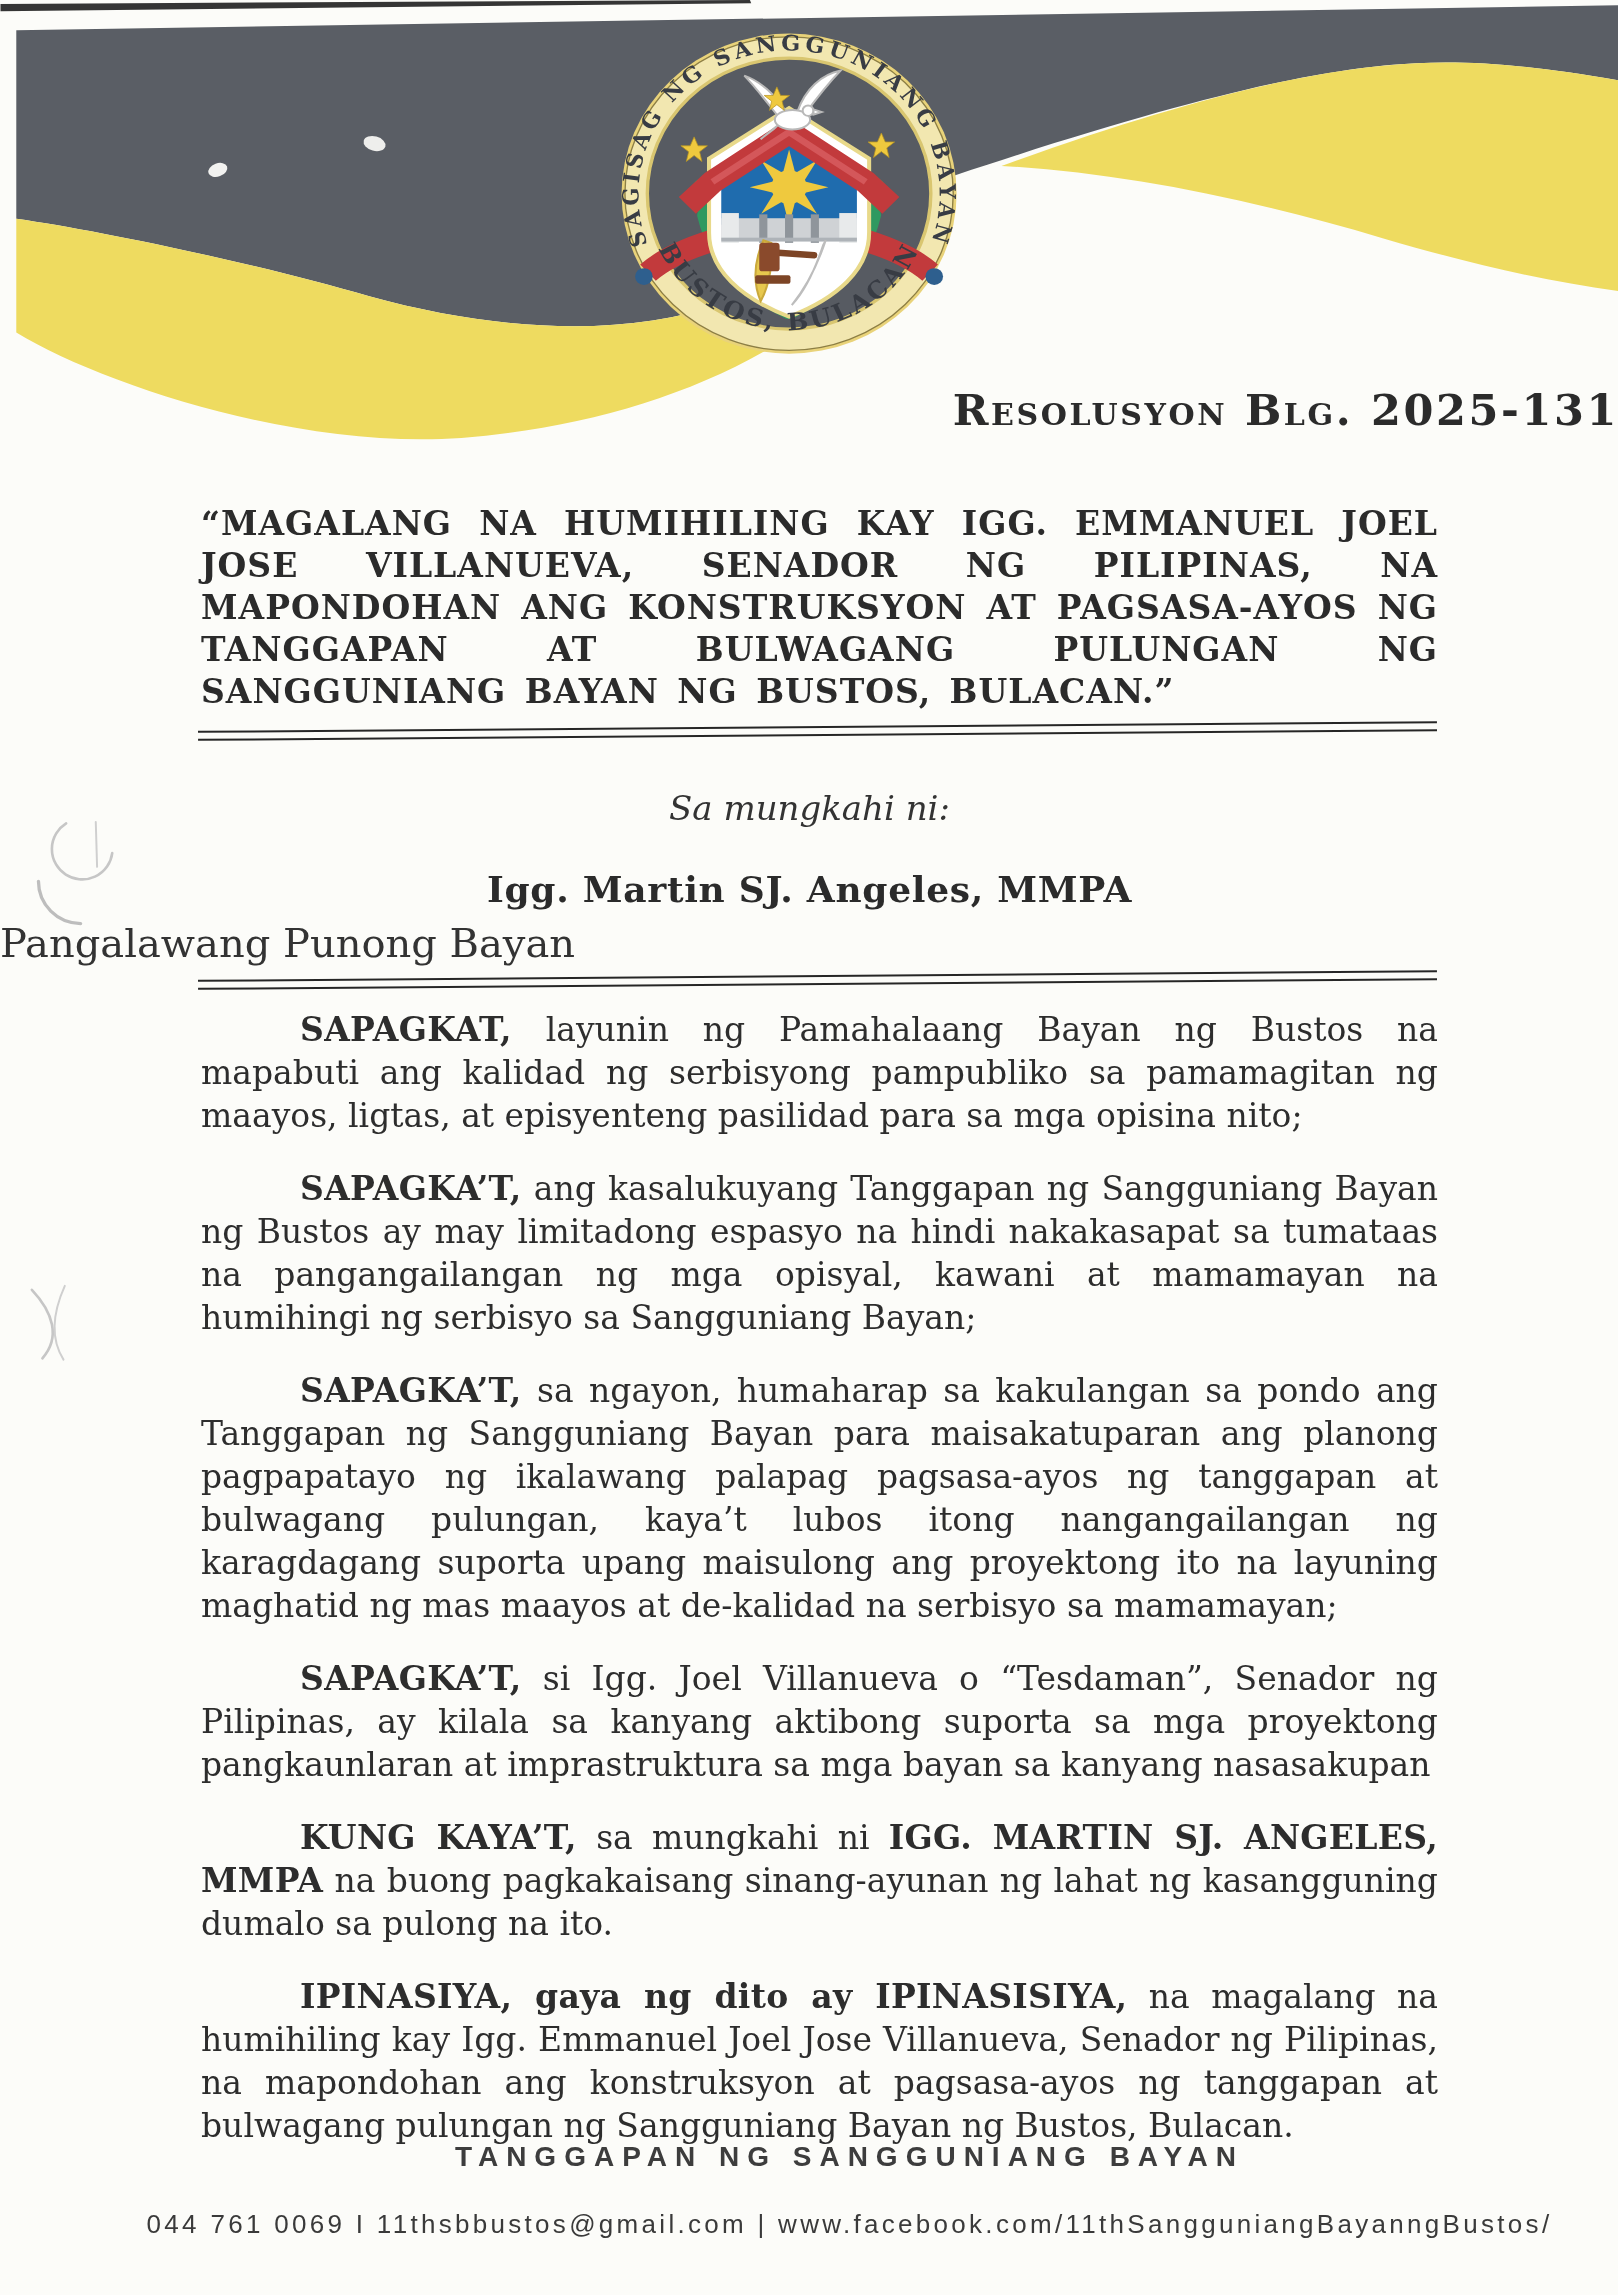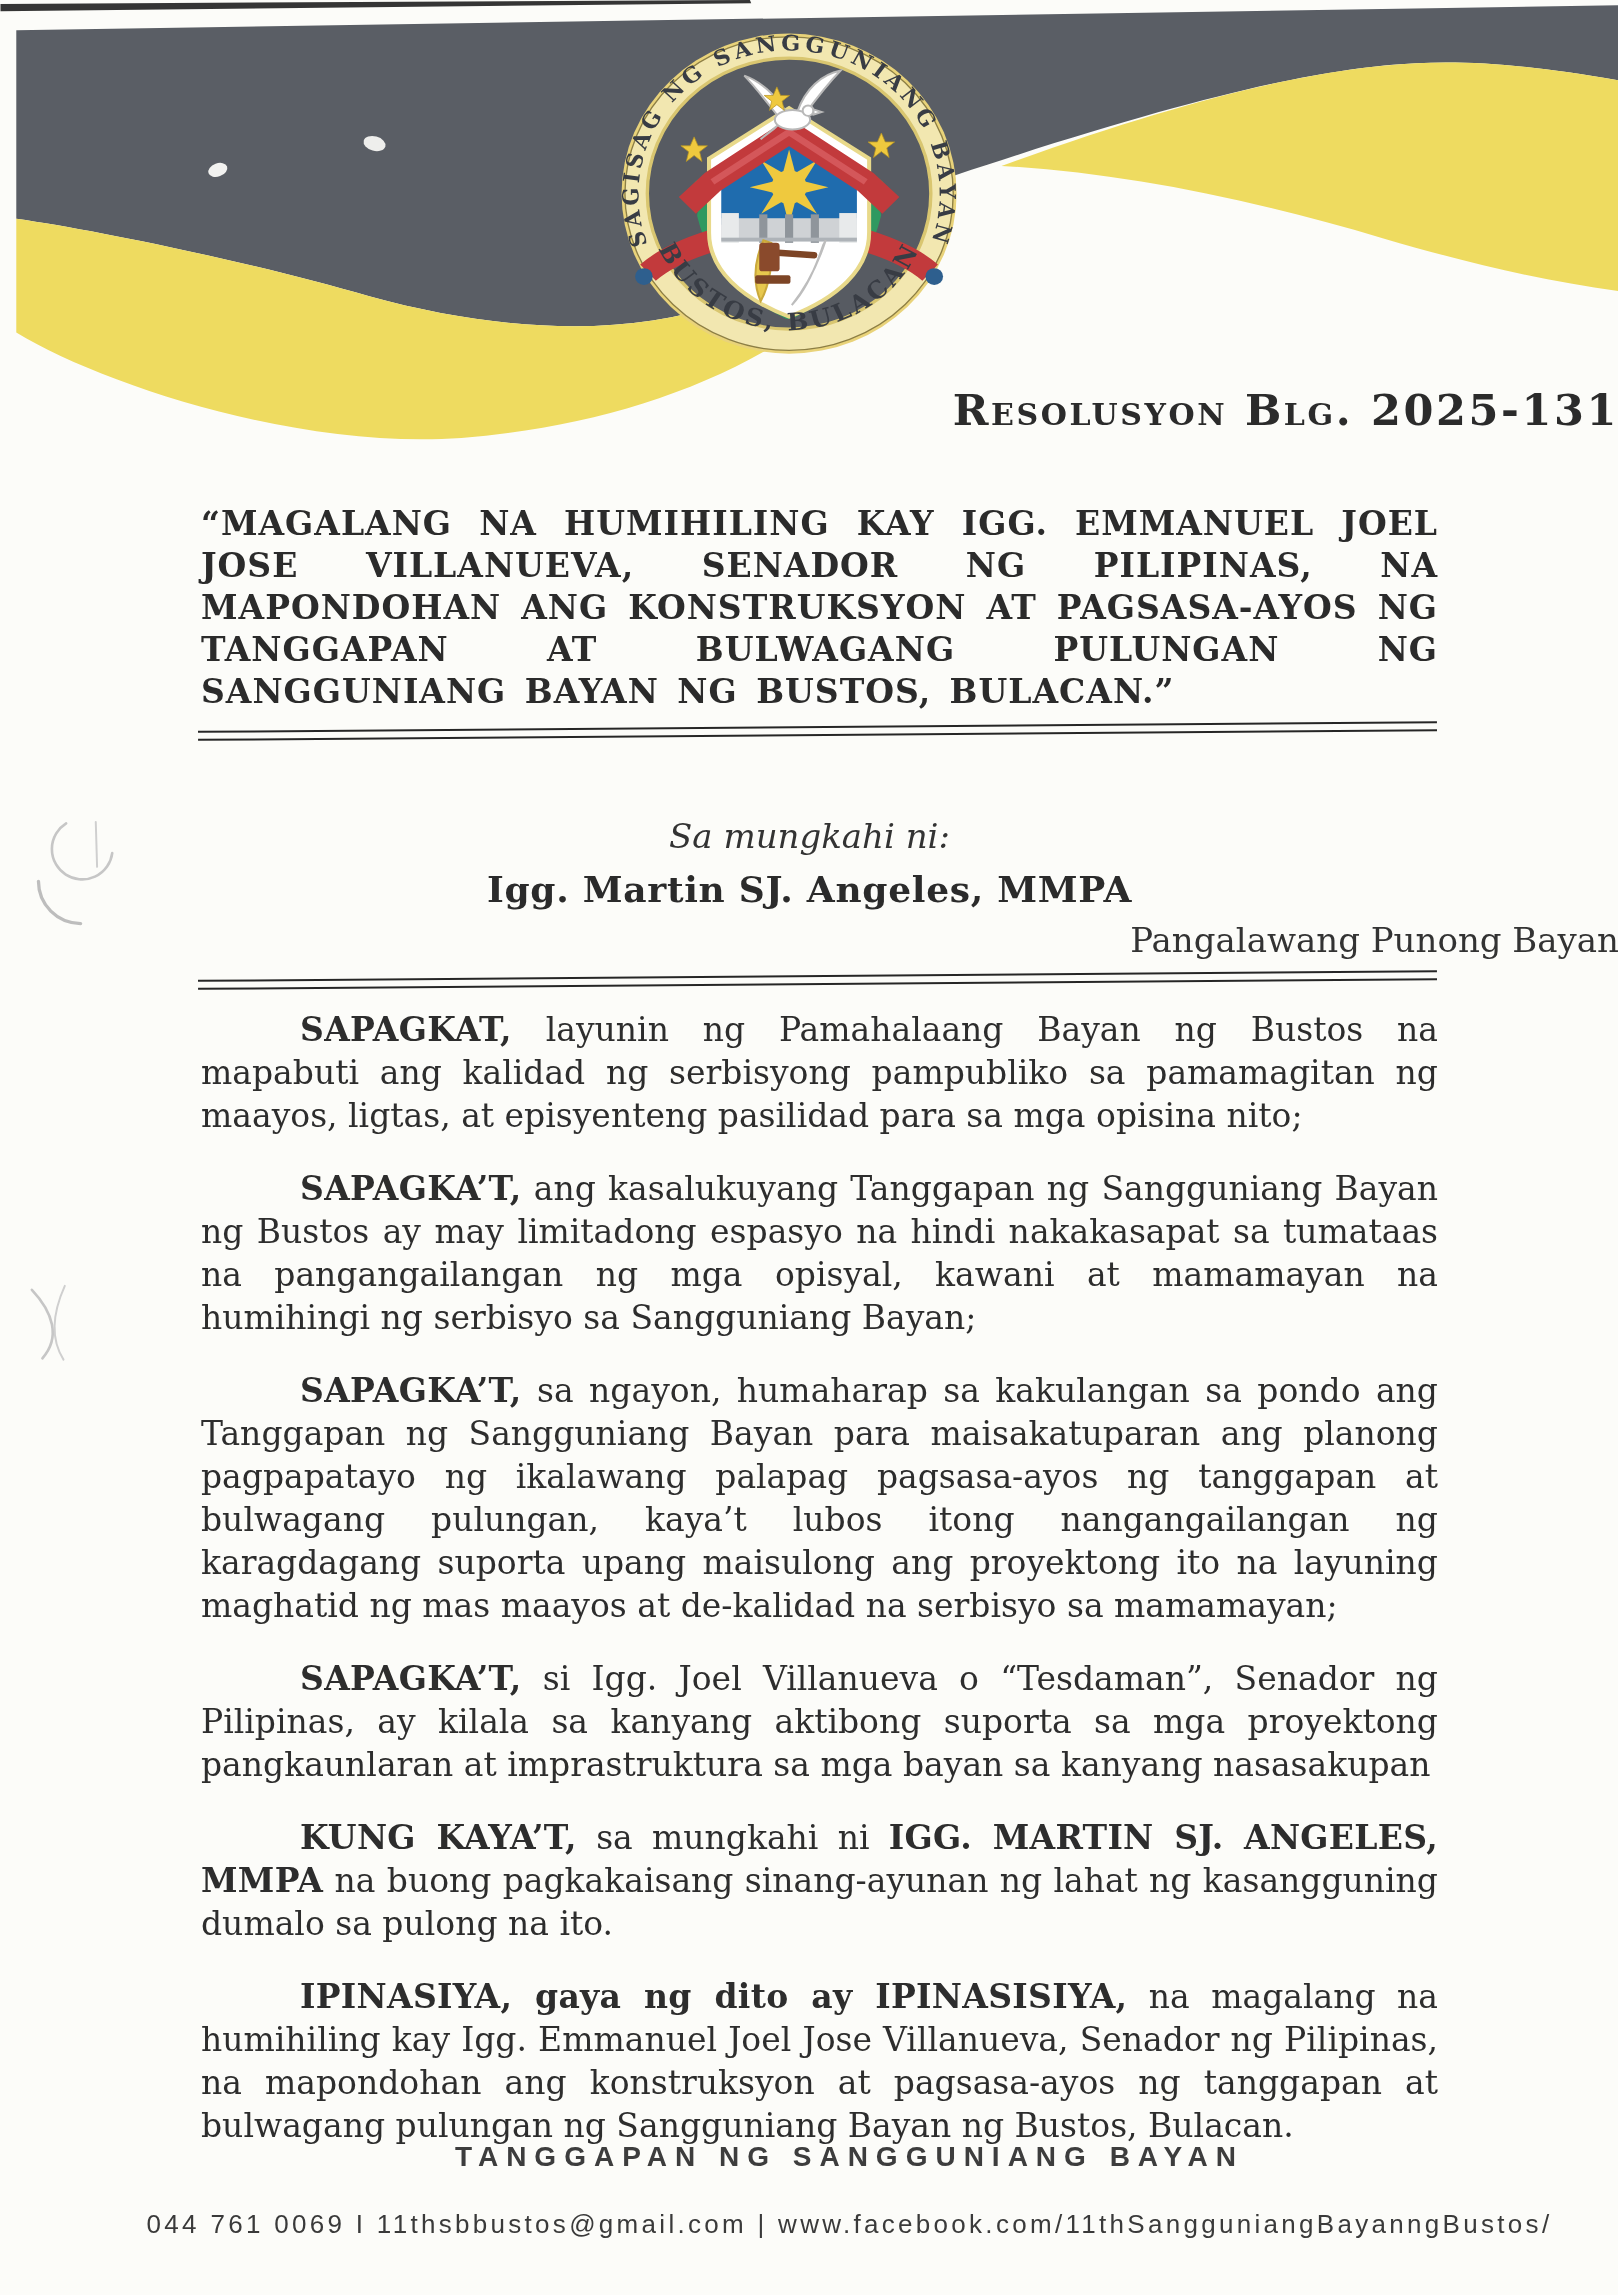--- a/index.html
+++ b/index.html
@@ -20,23 +20,23 @@
     font-size:33px;font-weight:bold;line-height:42px;text-align:justify;text-align-last:left;
     letter-spacing:1px;word-spacing:6px;color:#2b2b2b;
   }
   .rule{
     position:absolute;left:198px;width:1239px;height:6px;
     border-top:2.6px solid #262626;border-bottom:2px solid #262626;
     transform:rotate(-0.45deg);
   }
   #rule1{top:726px;}
   #rule2{top:975px;}
-  #intro{position:absolute;left:0;top:788px;width:100%;text-align:center;font-style:italic;font-size:34px;color:#333;margin-top:28px;}
+  #intro{position:absolute;left:0;top:788px;width:100%;text-align:center;font-style:italic;font-size:34px;color:#333;}
   #pname{position:absolute;left:0;top:868px;width:100%;text-align:center;font-weight:bold;font-size:36px;letter-spacing:0.7px;color:#2b2b2b;}
-  #prole{position:absolute;left:0;top:920px;width:100%;text-align:right;font-size:34px;color:#333;}
+  #prole{position:absolute;left:0;top:920px;width:100%;text-align:left;font-size:40px;color:#333;}
 
   #body-paragraphs{
     position:absolute;left:201px;top:1008px;width:1237px;
     font-size:33px;line-height:43px;text-align:justify;text-align-last:left;color:#2d2d2d;
   }
   #body-paragraphs p{margin:0 0 30px;text-indent:99px;}
   #body-paragraphs b{font-weight:bold;letter-spacing:0.3px;}
 
   .fline{
     position:absolute;left:0;width:100%;text-align:center;

